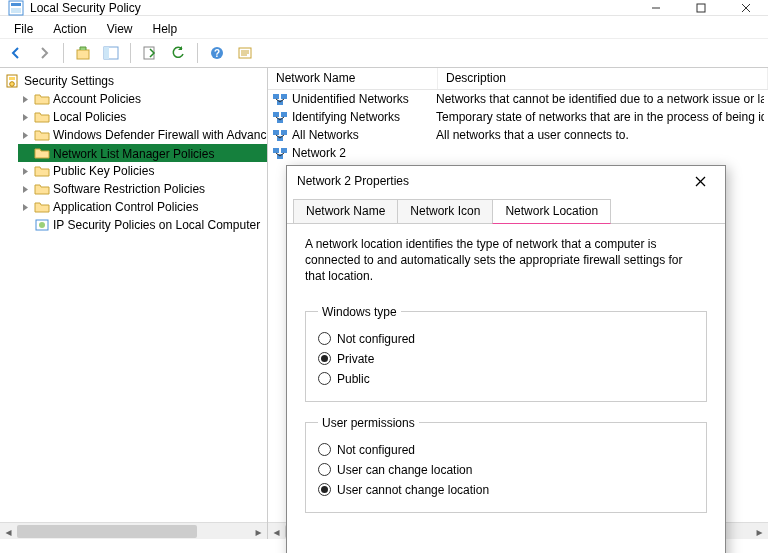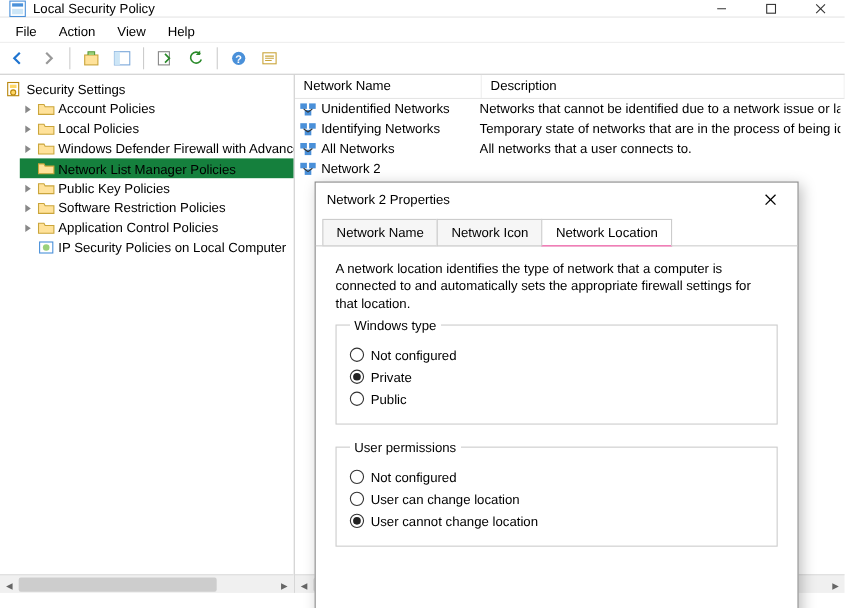--- a/index.html
+++ b/index.html
@@ -40,21 +40,21 @@
   .neticon { width:16px; height:16px; flex:0 0 16px;}
   
   .dialog { position:absolute; left:286px; top:165px; width:440px; height:420px; background:#fff; border:1px solid #888; box-shadow:3px 3px 12px rgba(0,0,0,0.25);}
   .dialog .dtitle { height:30px; display:flex; align-items:center; padding:0 8px 0 10px;}
   .dialog .dtitle .t { flex:1; font-size:12px;}
   .dialog .dclose { width:34px; height:24px; display:flex; align-items:center; justify-content:center; font-size:15px;}
   .tabs { display:flex; padding:0 6px; border-bottom:1px solid #ccc; margin-top:2px;}
   .tab { padding:4px 12px 5px; border:1px solid #ccc; margin-right:-1px; background:#f6f6f6; position:relative; top:1px; font-size:12px;}
   .tab.active { background:#fff; border-bottom:1px solid #ec4899; }
   .tabbody { padding:12px 18px; font-size:12px;}
-  .desc { line-height:1.35; margin-bottom:4px; max-width:380px;}
+  .desc { line-height:1.35; margin-bottom:20px; max-width:380px;}
   fieldset { border:1px solid #ccc; margin:0 0 14px 0; padding:10px 12px 12px; }
   legend { padding:0 4px; font-size:12px;}
   .radio-row { display:flex; align-items:center; gap:6px; padding:3px 0;}
   .radio { width:13px; height:13px; border:1px solid #333; border-radius:50%; display:flex; align-items:center; justify-content:center; background:#fff;}
   .radio.checked::after { content:""; width:7px; height:7px; background:#222; border-radius:50%;}
   
   svg { display:block; }
 </style>
 </head>
 <body>

